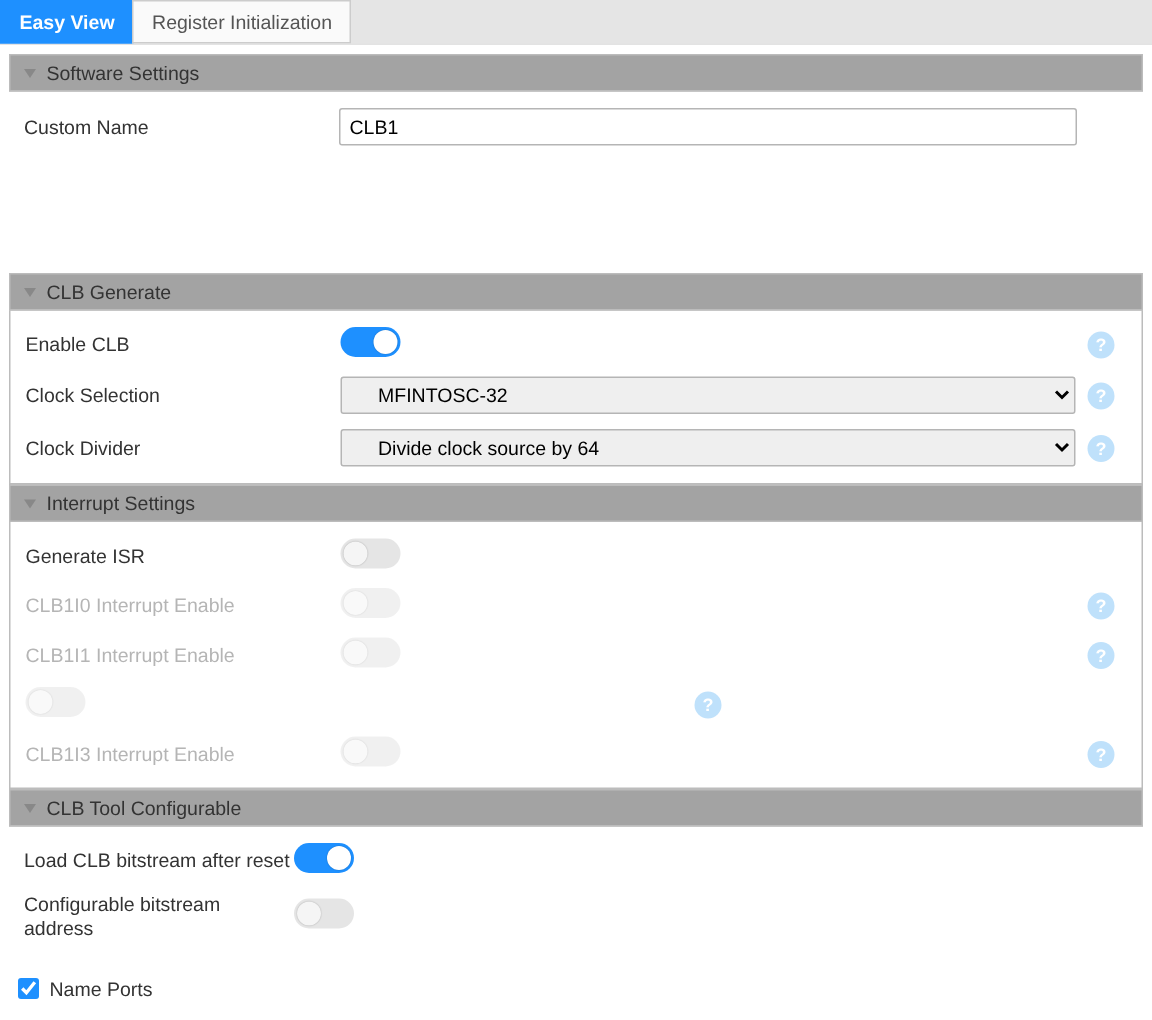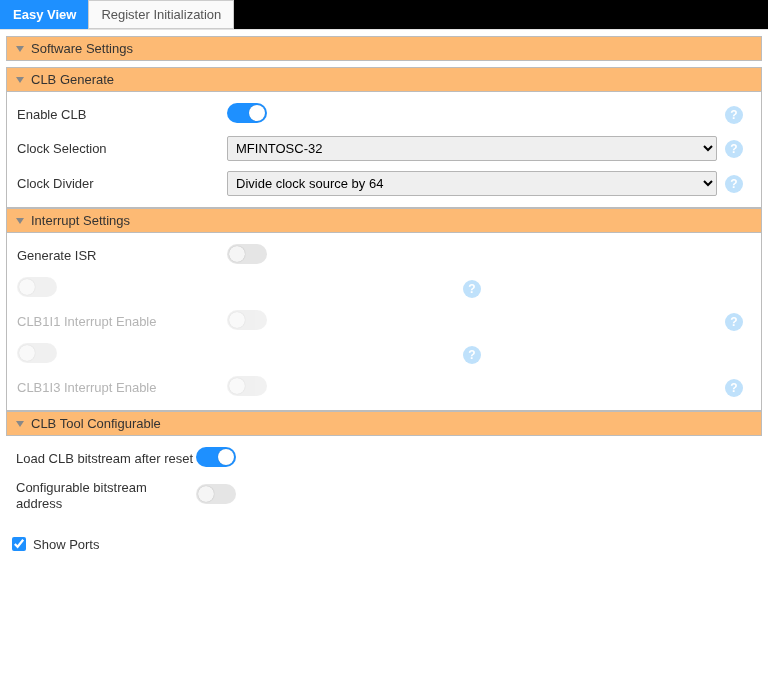--- a/index.html
+++ b/index.html
@@ -6,21 +6,21 @@
   body {
     margin: 0;
     font-family: "Segoe UI", Arial, sans-serif;
     font-size: 13px;
     color: #333;
     background: #fff;
     width: 768px;
   }
   .tabbar {
     display: flex;
-    background: #000000;
+    background: #e5e5e5;
     border-bottom: 1px solid #e3e3e3;
   }
   .tab {
     padding: 6px 12px;
     border: 1px solid #ccc;
     background: #fafafa;
     margin-right: -1px;
     cursor: pointer;
     color: #555;
     font-size: 13px;
@@ -30,21 +30,21 @@
     color: #fff;
     border-color: #1e90ff;
     font-weight: 600;
   }
   .content {
     padding: 0 0 12px 0;
   }
   .section-header {
     display: flex;
     align-items: center;
-    background: #fdba74;
+    background: #a3a3a3;
     border: 1px solid #bcbcbc;
     padding: 4px 8px;
     margin: 6px 6px 0 6px;
     font-size: 13px;
     color: #333;
   }
   .section-header .chev {
     margin-right: 6px;
     display: inline-flex;
     align-items: center;
@@ -77,21 +77,21 @@
   input[type="text"].textinput {
     width: 100%;
     padding: 4px 6px;
     border: 1px solid #b5b5b5;
     border-radius: 2px;
     font-size: 13px;
     font-family: inherit;
   }
   select.selectinput {
     width: 100%;
-    padding: 3px 4px;
+    padding: 3px 20px;
     border: 1px solid #b5b5b5;
     border-radius: 2px;
     font-size: 13px;
     font-family: inherit;
     background: #efefef;
   }
   .toggle {
     width: 40px;
     height: 20px;
     border-radius: 10px;
@@ -154,20 +154,28 @@
 <div class="content">
 
   <div class="section-header">
     <span class="chev">
       <svg viewBox="0 0 10 10">
           <polygon points="1,2 9,2 5,8" fill="#888"></polygon>
         </svg>
     </span>
     <span>Software Settings</span>
   </div>
+  <div class="section-body noframe">
+    <div class="row">
+      <div class="label">Custom Name</div>
+      <div><input type="text" class="textinput" value="CLB1" style=""></div>
+      <div></div>
+    </div>
+    <div class="spacer-big"></div>
+  </div>
 
   <div class="section-header">
     <span class="chev">
       <svg viewBox="0 0 10 10">
           <polygon points="1,2 9,2 5,8" fill="#888"></polygon>
         </svg>
     </span>
     <span>CLB Generate</span>
   </div>
   <div class="section-body">
@@ -202,20 +210,21 @@
     </span>
     <span>Interrupt Settings</span>
   </div>
   <div class="section-body">
     <div class="row">
       <div class="label">Generate ISR</div>
       <div><span class="toggle off"><span class="knob"></span></span></div>
       <div></div>
     </div>
     <div class="row disabled">
+      <div class="label">CLB1I0 Interrupt Enable</div>
       <div><span class="toggle off"><span class="knob"></span></span></div>
       <div class="helpcol">
           <span class="help-icon">?</span>
         </div>
     </div>
     <div class="row disabled">
       <div class="label">CLB1I1 Interrupt Enable</div>
       <div><span class="toggle off"><span class="knob"></span></span></div>
       <div class="helpcol">
           <span class="help-icon">?</span>
@@ -252,16 +261,16 @@
     </div>
     <div class="row" style="grid-template-columns: 180px 1fr 34px">
       <div class="label" style="line-height:1.2">Configurable bitstream address</div>
       <div><span class="toggle off"><span class="knob"></span></span></div>
       <div></div>
     </div>
   </div>
 
   <div class="showports">
     <input type="checkbox" class="cb" checked="" style="">
-    <span>Show Ports</span>
+    <span>Name Ports</span>
   </div>
 
 </div>
 
 </body></html>

